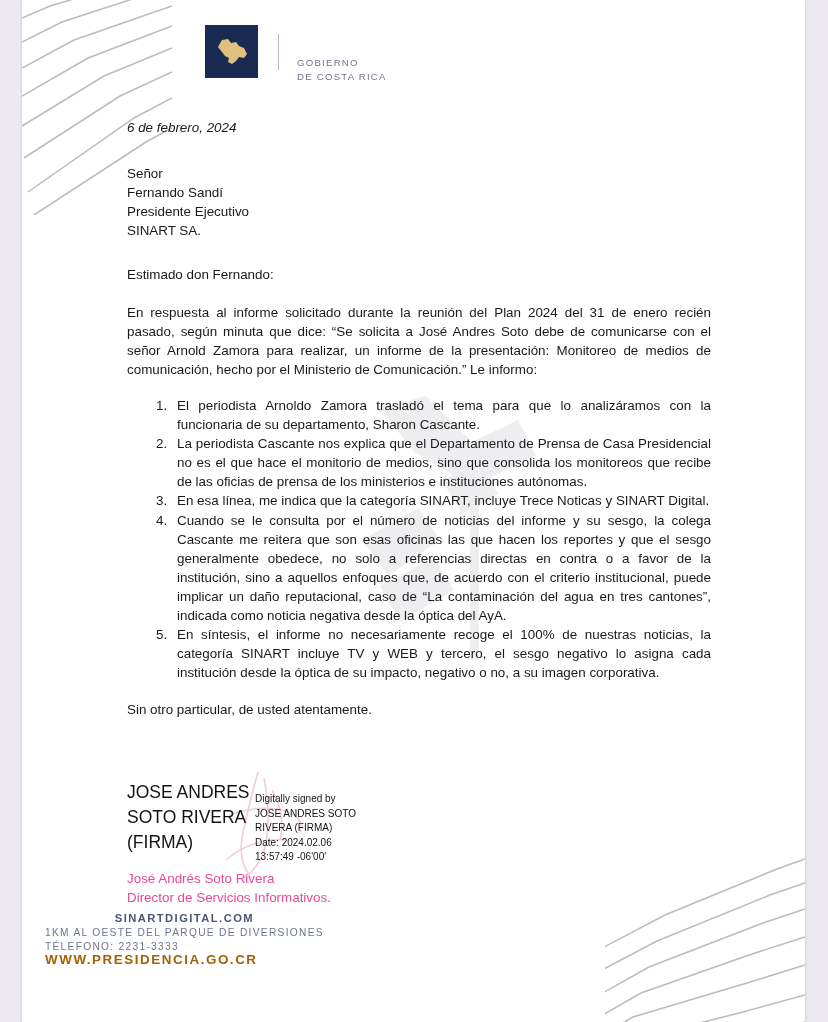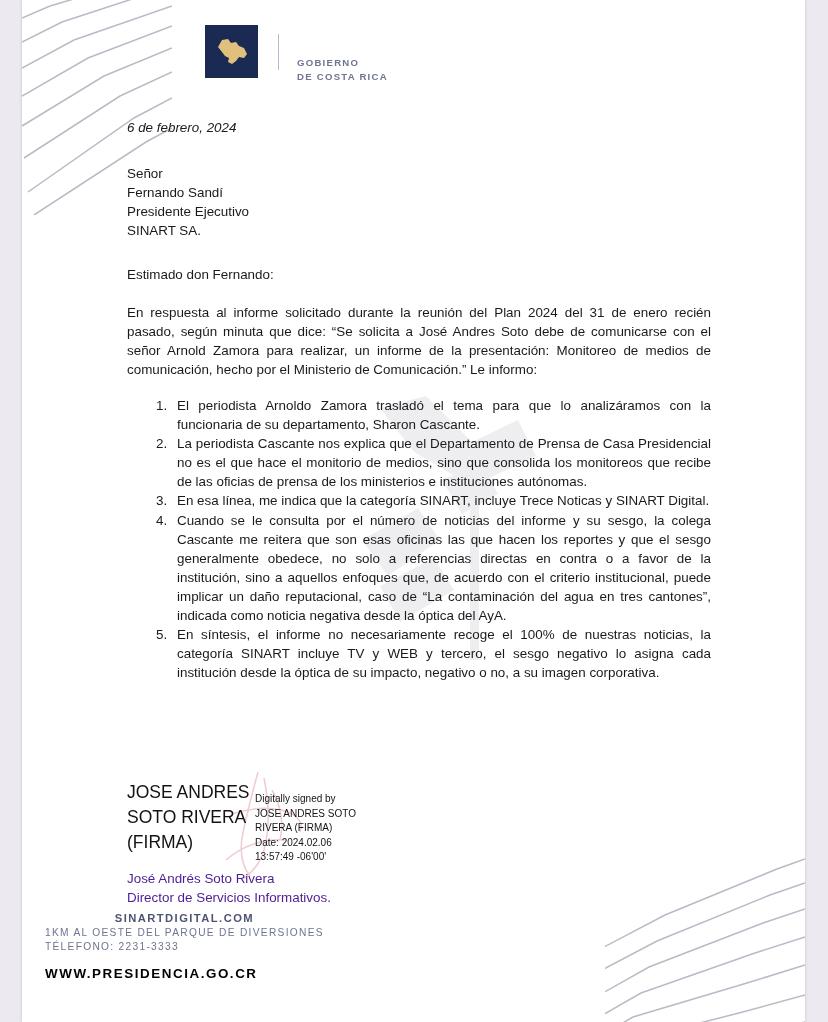--- a/index.html
+++ b/index.html
@@ -72,21 +72,21 @@
   #brand-divider {
     width: 1px;
     height: 36px;
     background: #b6bacb;
     margin: 0 18px 0 20px;
     flex: 0 0 auto;
   }
   #gov-text {
     color: #6f7490;
     font-size: 9.6px;
-    font-weight: bold;
+    font-weight: normal;
     letter-spacing: 1.25px;
     line-height: 1.45;
     white-space: nowrap;
     margin-top: 36px;
   }
 
   
   #body-wrap {
     position: absolute;
     left: 105px;
@@ -153,21 +153,21 @@
     color: #131313;
     white-space: pre-line;
   }
 
   #sign-off {
     position: absolute;
     left: 105px;
     top: 869px;
     font-size: 13.4px;
     line-height: 1.42;
-    color: #4c1d95;
+    color: #ec4899;
     white-space: pre-line;
   }
 
   
   #footer {
     position: absolute;
     left: 23px;
     top: 912px;
   }
   #footer-site {
@@ -177,25 +177,24 @@
     letter-spacing: 1.45px;
     text-align: center;
   }
   #footer-addr, #footer-phone {
     color: #6e7491;
     font-size: 10.2px;
     letter-spacing: 1.3px;
     margin-top: 3px;
   }
   #footer-web {
-    color: #000000;
+    color: #a16207;
     font-size: 13.4px;
     font-weight: bold;
     letter-spacing: 1.55px;
-    margin-top: 14px;
   }
 </style>
 </head>
 <body>
 
 <div id="page">
 
   <svg id="corner-tl" class="corner-art" viewBox="0 0 150 215" preserveAspectRatio="none">
     <g fill="none" stroke="#b9bac6" stroke-width="1.5">
       <path d="M0,18 L28,6 L150,-30"></path>
@@ -253,20 +252,21 @@
     <div class="blk para-justified">En respuesta al informe solicitado durante la reunión del Plan 2024 del 31 de enero recién pasado, según minuta que dice: “Se solicita a José Andres Soto debe de comunicarse con el señor Arnold Zamora para realizar, un informe de la presentación: Monitoreo de medios de comunicación, hecho por el Ministerio de Comunicación.” Le informo:</div>
 
     <ol class="items">
       <li>El periodista Arnoldo Zamora trasladó el tema para que lo analizáramos con la funcionaria de su departamento, Sharon Cascante.</li>
       <li>La periodista Cascante nos explica que el Departamento de Prensa de Casa Presidencial no es el que hace el monitorio de medios, sino que consolida los monitoreos que recibe de las oficias de prensa de los ministerios e instituciones autónomas.</li>
       <li>En esa línea, me indica que la categoría SINART, incluye Trece Noticas y SINART Digital.</li>
       <li>Cuando se le consulta por el número de noticias del informe y su sesgo, la colega Cascante me reitera que son esas oficinas las que hacen los reportes y que el sesgo generalmente obedece, no solo a referencias directas en contra o a favor de la institución, sino a aquellos enfoques que, de acuerdo con el criterio institucional, puede implicar un daño reputacional, caso de “La contaminación del agua en tres cantones”, indicada como noticia negativa desde la óptica del AyA.</li>
       <li>En síntesis, el informe no necesariamente recoge el 100% de nuestras noticias, la categoría SINART incluye TV y WEB y tercero, el sesgo negativo lo asigna cada institución desde la óptica de su impacto, negativo o no, a su imagen corporativa.</li>
     </ol>
 
+    <div class="closing">Sin otro particular, de usted atentamente.</div>
   </div>
 
   <div id="sig-area">
     <svg id="sig-scribble" viewBox="0 0 110 115">
       <g fill="none" stroke="#e2a6ae" stroke-width="1.6">
         <path d="M46,4 C40,26 34,48 30,70 C28,84 30,98 38,108"></path>
         <path d="M52,10 C56,30 58,52 54,74 C51,90 44,102 32,110"></path>
         <path d="M20,46 C38,40 58,38 76,44 C86,48 92,56 88,64"></path>
         <path d="M14,92 C30,78 52,70 74,72"></path>
         <path d="M60,22 C68,36 72,54 68,72"></path>

